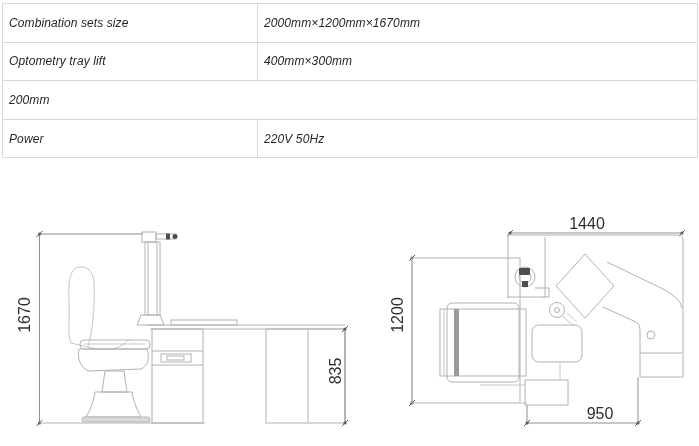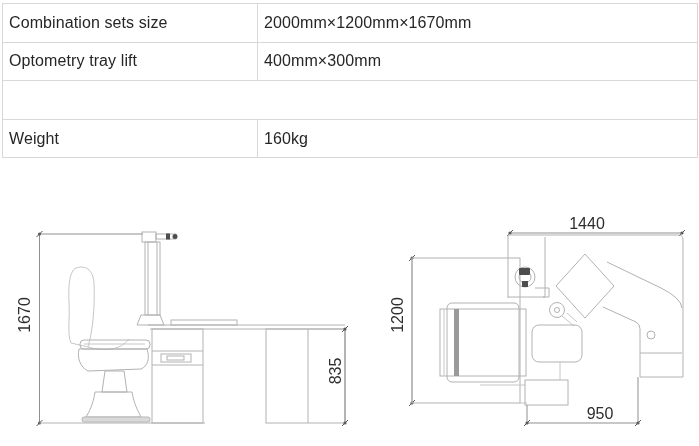--- a/index.html
+++ b/index.html
@@ -5,21 +5,21 @@
   html,body{margin:0;padding:0;background:#ffffff;}
   body{width:699px;height:446px;position:relative;font-family:"Liberation Sans",sans-serif;overflow:hidden;}
 
   
   .spec-table{
     position:absolute;left:2px;top:3px;width:694px;
     border:1px solid #d8d8d8;border-bottom:none;
     background:#fff;
   }
   .spec-row{display:flex;height:37.6px;border-bottom:1px solid #d8d8d8;}
-  .spec-cell{display:flex;align-items:center;font-size:16px;color:#262626;letter-spacing:.1px;}
+  .spec-cell{display:flex;align-items:center;font-size:12px;color:#262626;letter-spacing:.1px;font-style:italic;}
   .spec-cell.label{width:255px;border-right:1px solid #d8d8d8;padding-left:6px;box-sizing:border-box;}
   .spec-cell.value{flex:1;padding-left:6px;}
 
   
   svg{position:absolute;overflow:visible;}
   .sv{left:8px;top:208px;}
   .tv{left:378px;top:206px;}
   .ol{stroke:#b2b2b2;stroke-width:1;fill:none;}          
   .ol2{stroke:#c6c6c6;stroke-width:1;fill:none;}         
   .dim{stroke:#8f8f8f;stroke-width:1;fill:none;}         
@@ -38,24 +38,25 @@
   <div class="spec-table">
     <div class="spec-row">
       <div class="spec-cell label">Combination sets size</div>
       <div class="spec-cell value">2000mm×1200mm×1670mm</div>
     </div>
     <div class="spec-row">
       <div class="spec-cell label">Optometry tray lift</div>
       <div class="spec-cell value">400mm×300mm</div>
     </div>
     <div class="spec-row">
+      <div class="spec-cell value">200mm</div>
     </div>
     <div class="spec-row">
-      <div class="spec-cell label">Weight</div>
-      <div class="spec-cell value">160kg</div>
+      <div class="spec-cell label">Power</div>
+      <div class="spec-cell value">220V 50Hz</div>
     </div>
   </div>
 
   <svg class="sv" width="348" height="238" viewBox="0 0 348 238">
 
     <g>
       <path class="dim" d="M31.5,26 H135"></path>
       <path class="dim" d="M31.5,26 V215"></path>
       <path class="dimtick" d="M28.5,29 L34.5,23 M28.5,218 L34.5,212"></path>
       <circle class="dimdot" cx="31.5" cy="26" r="1.6"></circle>

